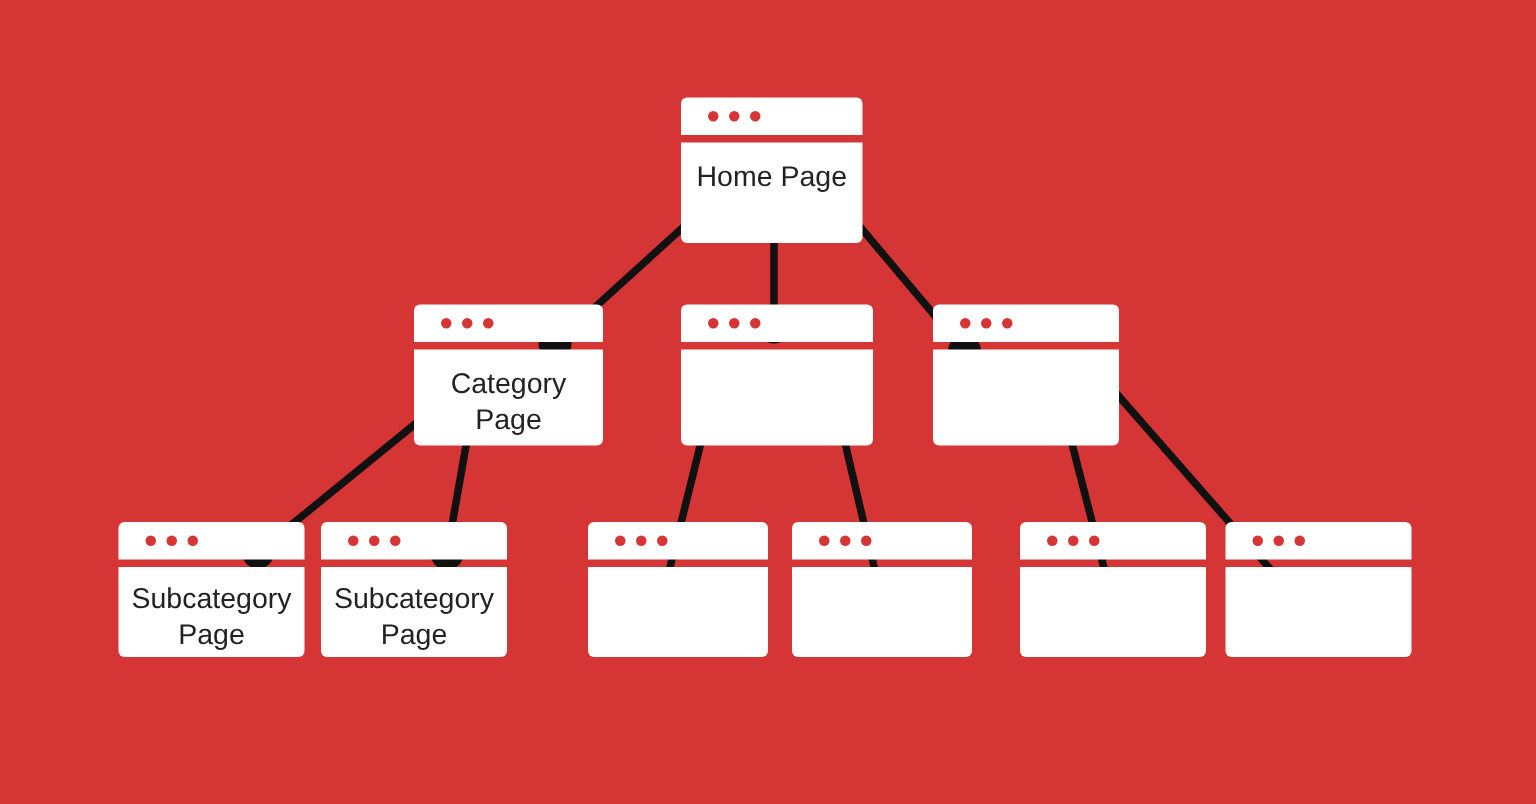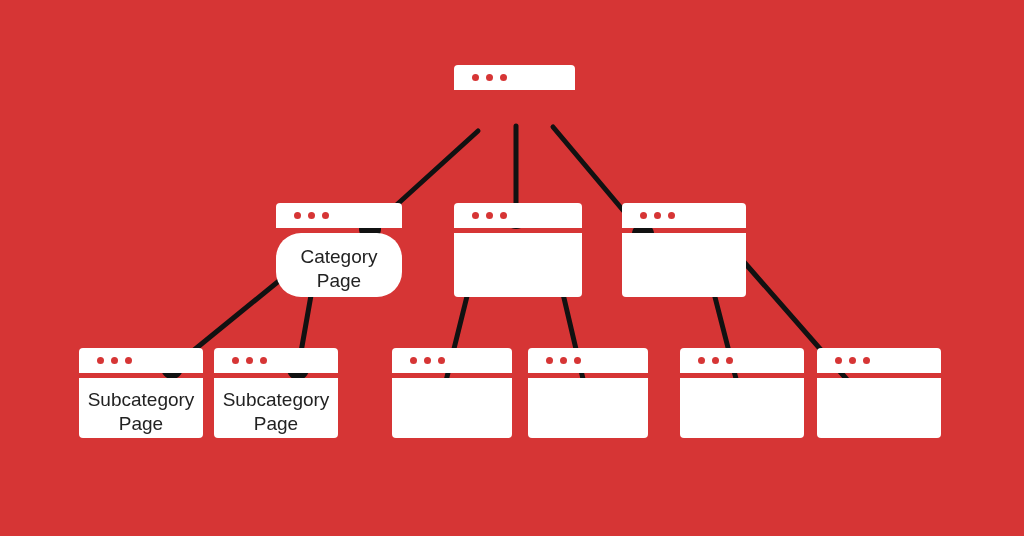--- a/index.html
+++ b/index.html
@@ -115,30 +115,33 @@
     </svg>
   <div id="node-layer">
       <div class="node" style="left: 454px; top: 65px; width: 121px; height: 97px;">
         <div class="node-titlebar" style="height: 25px;">
           <div class="dots">
             <span class="dot"></span>
             <span class="dot"></span>
             <span class="dot"></span>
           </div>
         </div>
+        <div class="node-body" style="top: 30px; height: 67px;">
+          <div class="node-label" style="margin-top: 12px;">Home Page</div>
+        </div>
       </div>
       <div class="node" style="left: 276px; top: 203px; width: 126px; height: 94px;">
         <div class="node-titlebar" style="height: 25px;">
           <div class="dots">
             <span class="dot"></span>
             <span class="dot"></span>
             <span class="dot"></span>
           </div>
         </div>
-        <div class="node-body" style="top: 30px; height: 64px; border-radius: 25px;">
+        <div class="node-body" style="top: 30px; height: 64px;">
           <div class="node-label" style="margin-top: 12px;">Category Page</div>
         </div>
       </div>
       <div class="node" style="left: 454px; top: 203px; width: 128px; height: 94px;">
         <div class="node-titlebar" style="height: 25px;">
           <div class="dots">
             <span class="dot"></span>
             <span class="dot"></span>
             <span class="dot"></span>
           </div>

